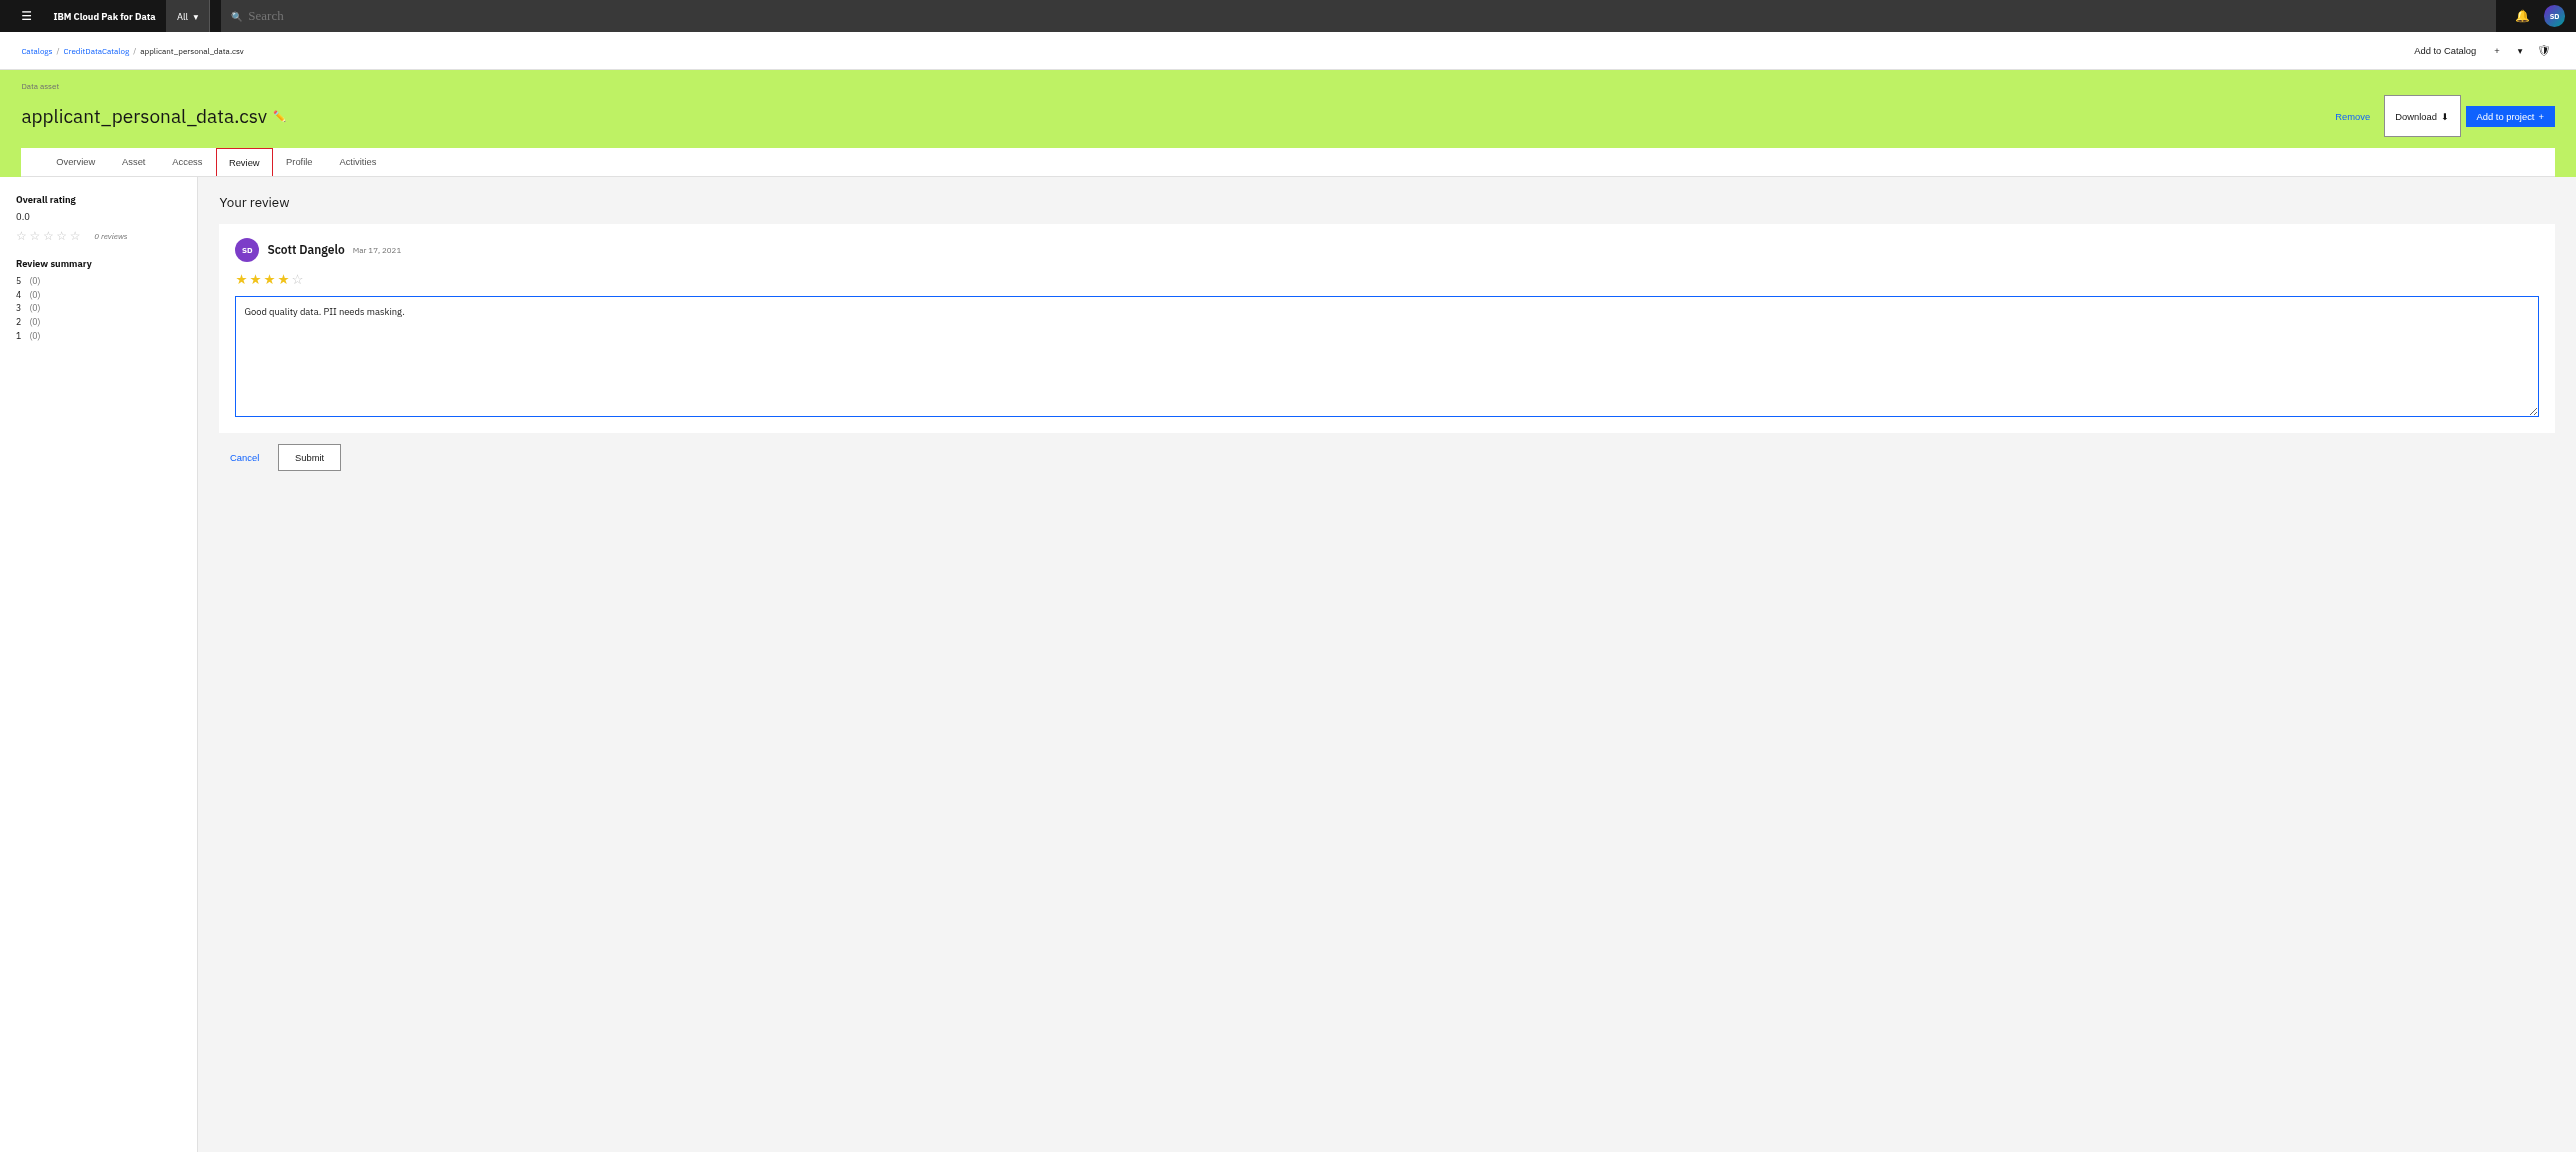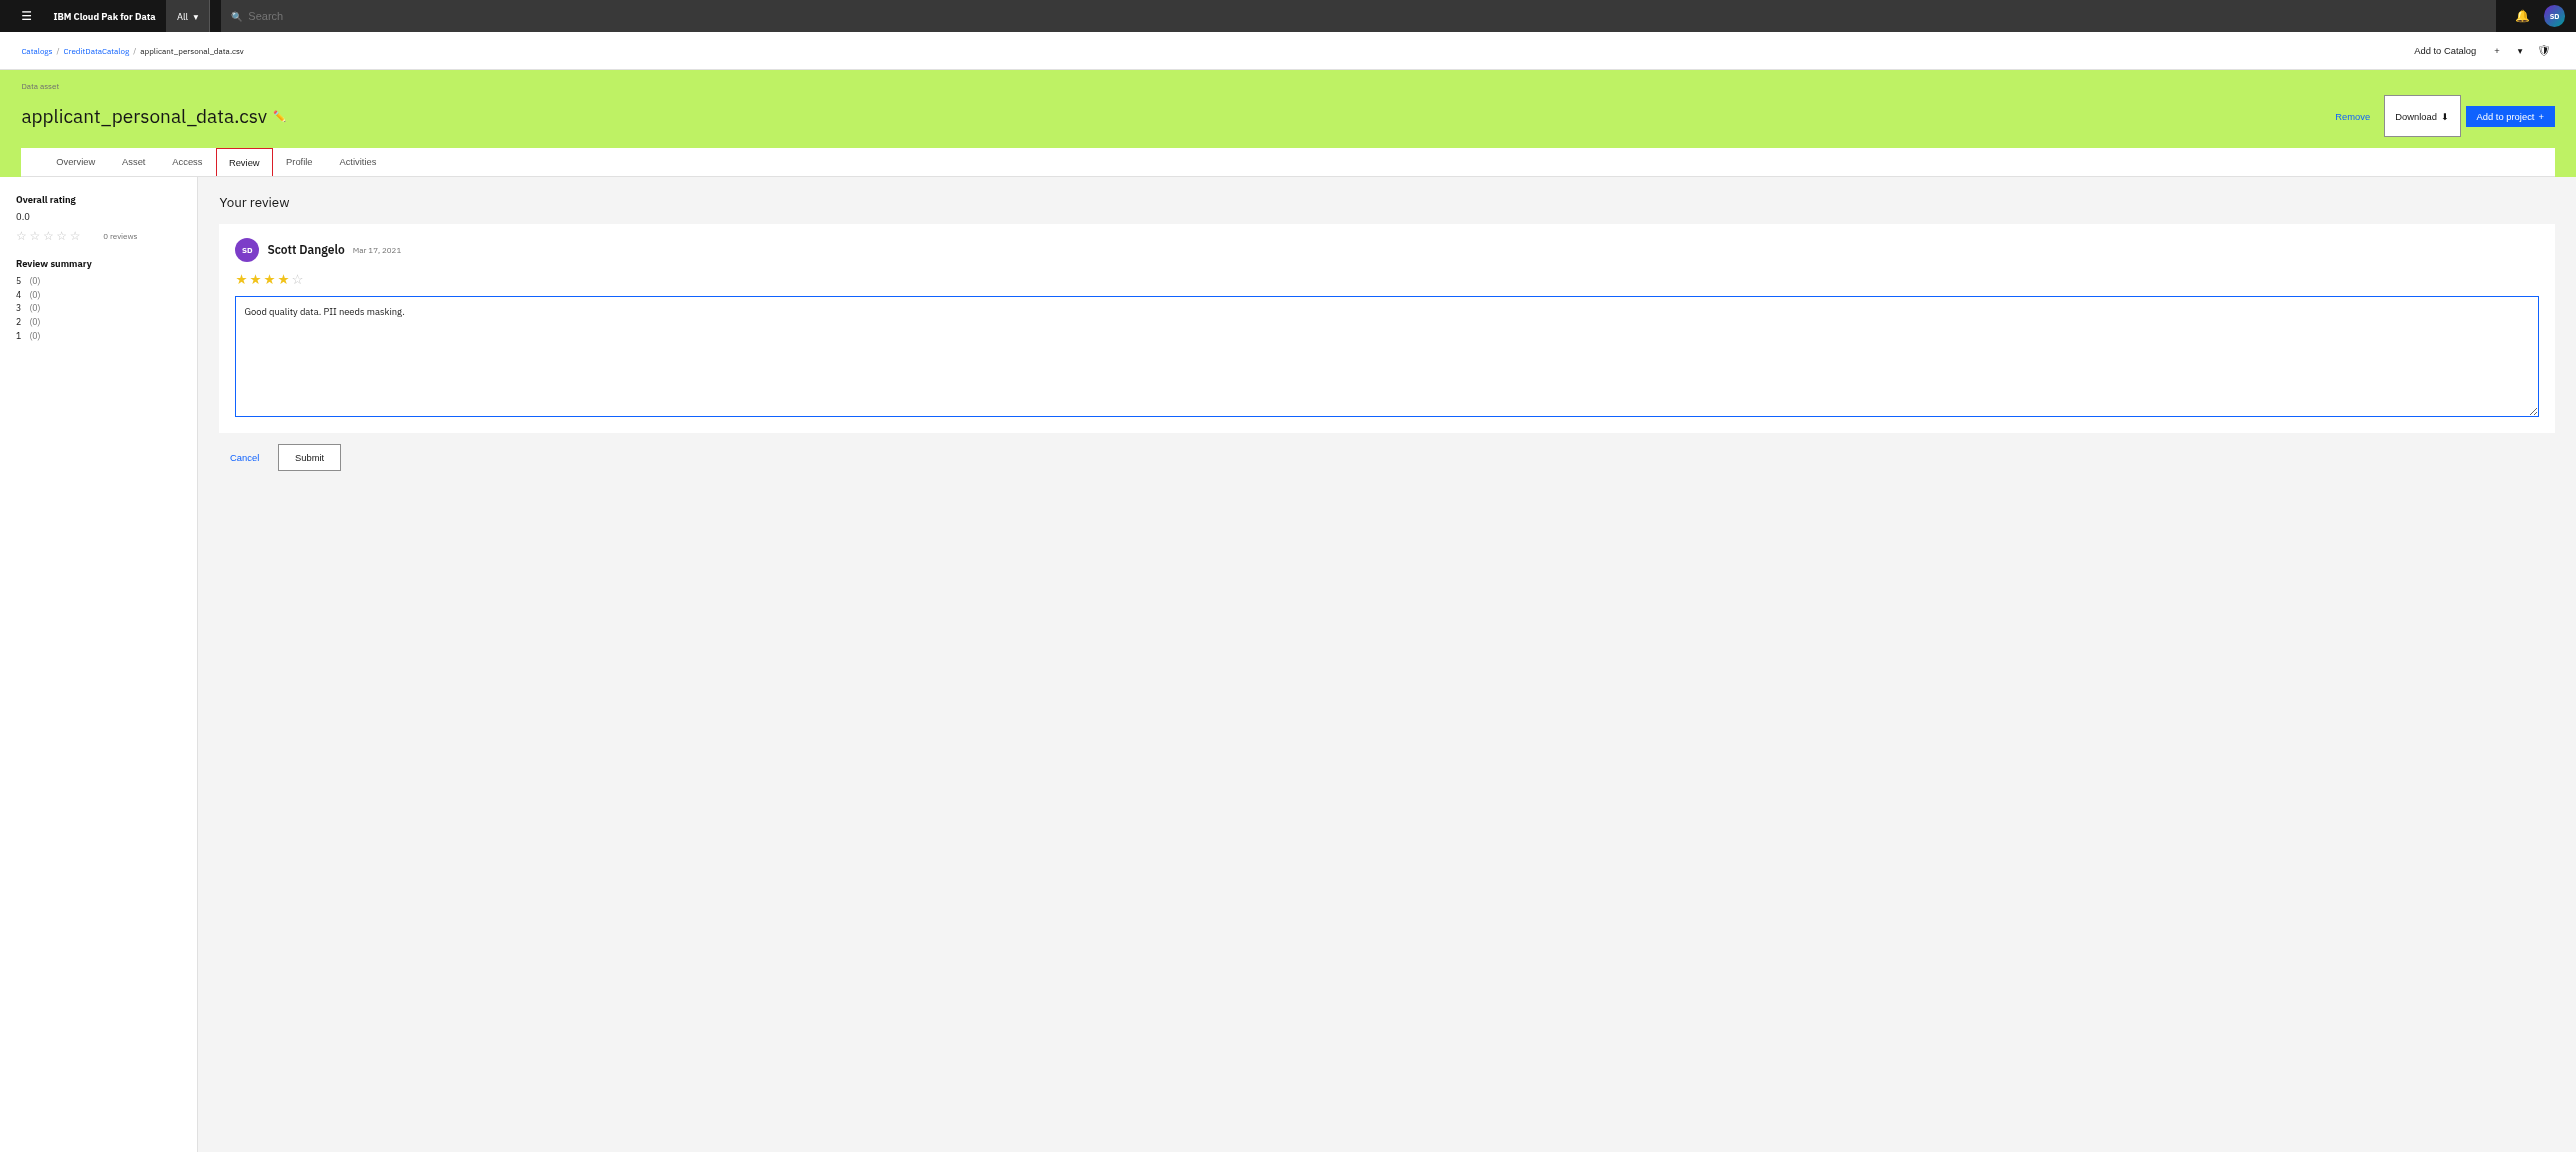--- a/index.html
+++ b/index.html
@@ -28,22 +28,23 @@
       padding: 0 10.7px;
       gap: 5.4px;
       color: #c6c6c6;
       font-size: 9.4px;
     }
     .top-nav-search input {
       background: transparent;
       border: none;
       outline: none;
       color: #c6c6c6;
-      font-size: 11px;
+      font-size: 13px;
       width: 100%;
+      font-family: Liberation Serif, serif;
     }
     .top-nav-right {
       display: flex;
       align-items: center;
       gap: 5.4px;
     }
     .all-dropdown {
       display: flex;
       align-items: center;
       background: #393939;
@@ -260,21 +261,22 @@
       gap: 2.7px;
       margin-bottom: 2.7px;
     }
     .star {
       font-size: 12px;
       color: #c6c6c6;
     }
     .reviews-count {
       font-size: 8px;
       color: #6f6f6f;
-      margin-left: 20px;
+      margin-left: 11px;
+      font-style: italic;
     }
     .review-summary-title {
       font-size: 9.4px;
       font-weight: 700;
       color: #161616;
       margin-top: 13.4px;
       margin-bottom: 5.4px;
     }
     .rating-row {
       display: flex;

